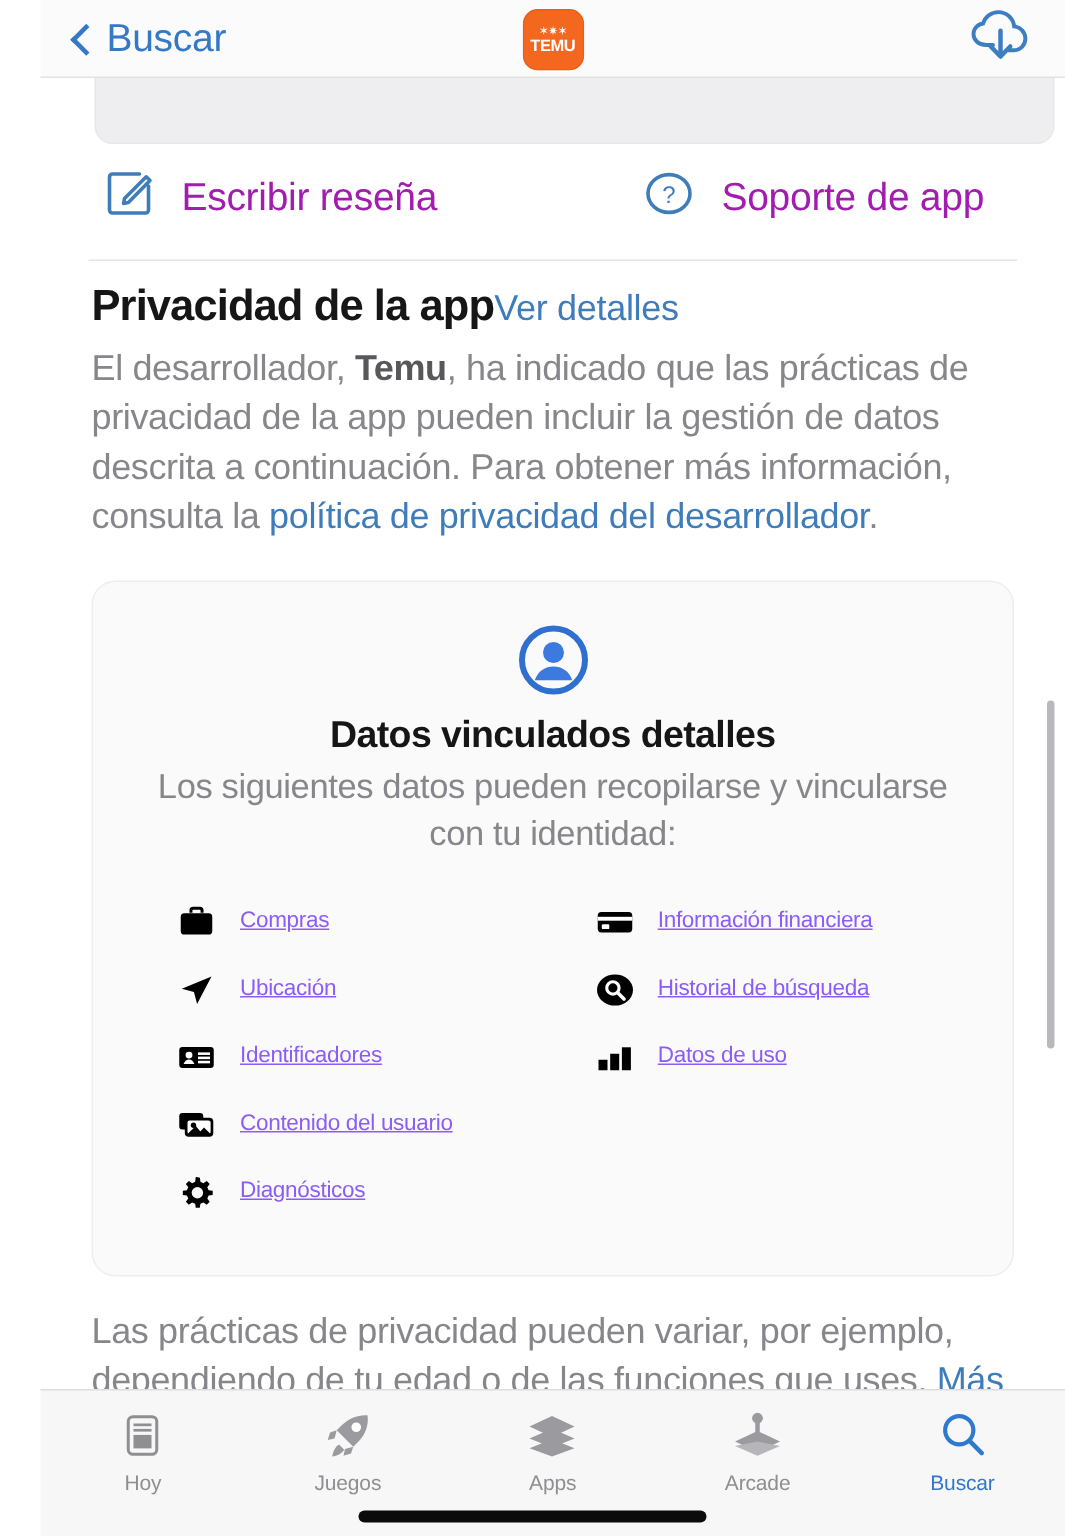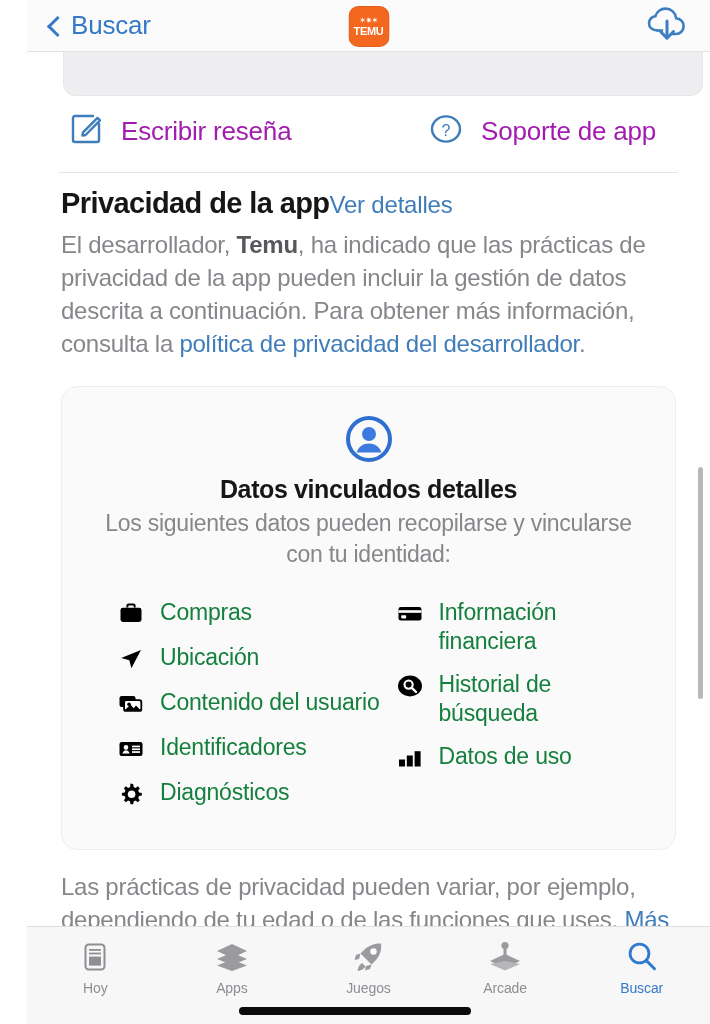--- a/index.html
+++ b/index.html
@@ -189,24 +189,25 @@
     margin-bottom: 14px;
   }
   .dl-ico {
     flex: 0 0 auto;
     width: 30px; height: 30px;
     display: flex; align-items: center; justify-content: center;
     margin-right: 14px;
     margin-top: 1px;
   }
   .dl-label {
-    font-size: 23px;
+    font-size: 15px;
     line-height: 29px;
-    color: #15803d;
+    color: #8b5cf6;
     letter-spacing: -0.2px;
+    text-decoration: underline;
   }
 
   
   .footnote {
     padding: 20px 34px 0 34px;
     font-size: 24px;
     line-height: 33px;
     color: #86868b;
     letter-spacing: -0.25px;
   }
@@ -349,43 +350,43 @@
               <svg width="26" height="26" viewBox="0 0 26 26">
                 <path d="M23 4 L3.2 12.1 L11.3 14.3 L13.4 22.3 Z" fill="#000"></path>
               </svg>
             </span>
             <span class="dl-label">Ubicación</span>
           </div>
 
           <div class="dl-item">
             <span class="dl-ico">
               <svg width="26" height="26" viewBox="0 0 26 26">
+                <rect x="1.5" y="6" width="23" height="14" rx="2.2" fill="#000"></rect>
+                <circle cx="8" cy="11.4" r="2.3" fill="#fff"></circle>
+                <path d="M4.4 17.4 C5.2 15.1 6.5 14.3 8 14.3 C9.5 14.3 10.8 15.1 11.6 17.4 Z" fill="#fff"></path>
+                <rect x="14" y="9.6" width="8" height="1.7" fill="#fff"></rect>
+                <rect x="14" y="12.4" width="8" height="1.7" fill="#fff"></rect>
+                <rect x="14" y="15.2" width="8" height="1.7" fill="#fff"></rect>
+              </svg>
+            </span>
+            <span class="dl-label">Identificadores</span>
+          </div>
+
+          <div class="dl-item">
+            <span class="dl-ico">
+              <svg width="26" height="26" viewBox="0 0 26 26">
                 <rect x="1.5" y="5" width="16" height="11" rx="2.2" fill="#000"></rect>
                 <rect x="5.2" y="8.2" width="19" height="12.6" rx="2.6" fill="#000"></rect>
                 <rect x="7" y="10" width="15.4" height="9" rx="1.4" fill="#fff"></rect>
                 <circle cx="11" cy="13.2" r="1.8" fill="#000"></circle>
                 <path d="M7 19 L12.5 13.6 L17 19 Z" fill="#000"></path>
                 <path d="M14 19 L18 14.6 L22.4 19 Z" fill="#000"></path>
               </svg>
             </span>
             <span class="dl-label">Contenido del usuario</span>
-          </div>
-
-          <div class="dl-item">
-            <span class="dl-ico">
-              <svg width="26" height="26" viewBox="0 0 26 26">
-                <rect x="1.5" y="6" width="23" height="14" rx="2.2" fill="#000"></rect>
-                <circle cx="8" cy="11.4" r="2.3" fill="#fff"></circle>
-                <path d="M4.4 17.4 C5.2 15.1 6.5 14.3 8 14.3 C9.5 14.3 10.8 15.1 11.6 17.4 Z" fill="#fff"></path>
-                <rect x="14" y="9.6" width="8" height="1.7" fill="#fff"></rect>
-                <rect x="14" y="12.4" width="8" height="1.7" fill="#fff"></rect>
-                <rect x="14" y="15.2" width="8" height="1.7" fill="#fff"></rect>
-              </svg>
-            </span>
-            <span class="dl-label">Identificadores</span>
           </div>
 
           <div class="dl-item">
             <span class="dl-ico">
               <svg width="26" height="26" viewBox="0 0 26 26">
                 <path d="M13 2.6 L15.3 3.2 L15.6 5.9 L17.6 6.9 L19.8 5.3 L21.8 7.3 L20.2 9.5 L21.1 11.5 L23.8 11.9 L23.8 14.6 L21.1 15 L20.2 17 L21.8 19.2 L19.8 21.2 L17.6 19.6 L15.6 20.5 L15.2 23.2 L12.5 23.2 L12.1 20.5 L10.1 19.6 L7.9 21.2 L5.9 19.2 L7.5 17 L6.6 15 L3.9 14.6 L3.9 11.9 L6.6 11.5 L7.5 9.5 L5.9 7.3 L7.9 5.3 L10.1 6.9 L12.1 5.9 L12.5 2.6 Z" fill="#000"></path>
                 <circle cx="13.6" cy="13.2" r="3.8" fill="#fafafa"></circle>
               </svg>
             </span>
             <span class="dl-label">Diagnósticos</span>
@@ -445,49 +446,49 @@
     <div class="tab">
       <span class="tab-ico">
         <svg width="32" height="32" viewBox="0 0 32 32">
           <rect x="6.5" y="3.5" width="19" height="25" rx="3.2" fill="none" stroke="#8e8e93" stroke-width="2"></rect>
           <rect x="10" y="8" width="12" height="1.8" fill="#8e8e93"></rect>
           <rect x="10" y="11.6" width="12" height="1.8" fill="#8e8e93"></rect>
           <rect x="10" y="15.6" width="12" height="9" fill="#8e8e93"></rect>
         </svg>
       </span>
       <span class="tab-label">Hoy</span>
-    </div>
-
-    <div class="tab">
-      <span class="tab-ico">
-        <svg width="34" height="34" viewBox="0 0 34 34">
-          <path d="M17 4 L32 11 L17 18 L2 11 Z" fill="#9a9a9f"></path>
-          <path d="M17 12.5 L32 19 L17 25 L2 19 Z" fill="#9a9a9f"></path>
-          <path d="M17 19.5 L32 25.5 L17 31 L2 25.5 Z" fill="#9a9a9f"></path>
-        </svg>
-      </span>
-      <span class="tab-label">Apps</span>
     </div>
 
     <div class="tab">
       <span class="tab-ico">
         <svg width="34" height="34" viewBox="0 0 34 34">
           <path d="M30 3.5 C24 3 17.5 5.5 13 10 L9.5 13.5 L20.5 24.5 L24 21 C28.5 16.5 31 10 30 3.5 Z" fill="#9a9a9f"></path>
           <circle cx="22.5" cy="11.5" r="3.2" fill="#fff"></circle>
           <path d="M9.5 13.5 L5 15 L3.5 20 L8 19 Z" fill="#9a9a9f"></path>
           <path d="M20.5 24.5 L19 29 L14 30.5 L15 26 Z" fill="#9a9a9f"></path>
           <path d="M11 23 C8.5 24.5 7 27.5 6.5 31 C10 30.5 13 29 14.5 26.5 Z" fill="#9a9a9f"></path>
         </svg>
       </span>
       <span class="tab-label">Juegos</span>
     </div>
 
     <div class="tab">
       <span class="tab-ico">
         <svg width="34" height="34" viewBox="0 0 34 34">
+          <path d="M17 4 L32 11 L17 18 L2 11 Z" fill="#9a9a9f"></path>
+          <path d="M17 12.5 L32 19 L17 25 L2 19 Z" fill="#9a9a9f"></path>
+          <path d="M17 19.5 L32 25.5 L17 31 L2 25.5 Z" fill="#9a9a9f"></path>
+        </svg>
+      </span>
+      <span class="tab-label">Apps</span>
+    </div>
+
+    <div class="tab">
+      <span class="tab-ico">
+        <svg width="34" height="34" viewBox="0 0 34 34">
           <circle cx="17" cy="5.5" r="3.6" fill="#9a9a9f"></circle>
           <rect x="15.5" y="8.5" width="3" height="9" fill="#9a9a9f"></rect>
           <path d="M17 14 L32 21 L17 28 L2 21 Z" fill="#9a9a9f"></path>
           <path d="M17 21 L32 24 L17 30.5 L2 24 Z" fill="#b5b5ba"></path>
         </svg>
       </span>
       <span class="tab-label">Arcade</span>
     </div>
 
     <div class="tab active">

